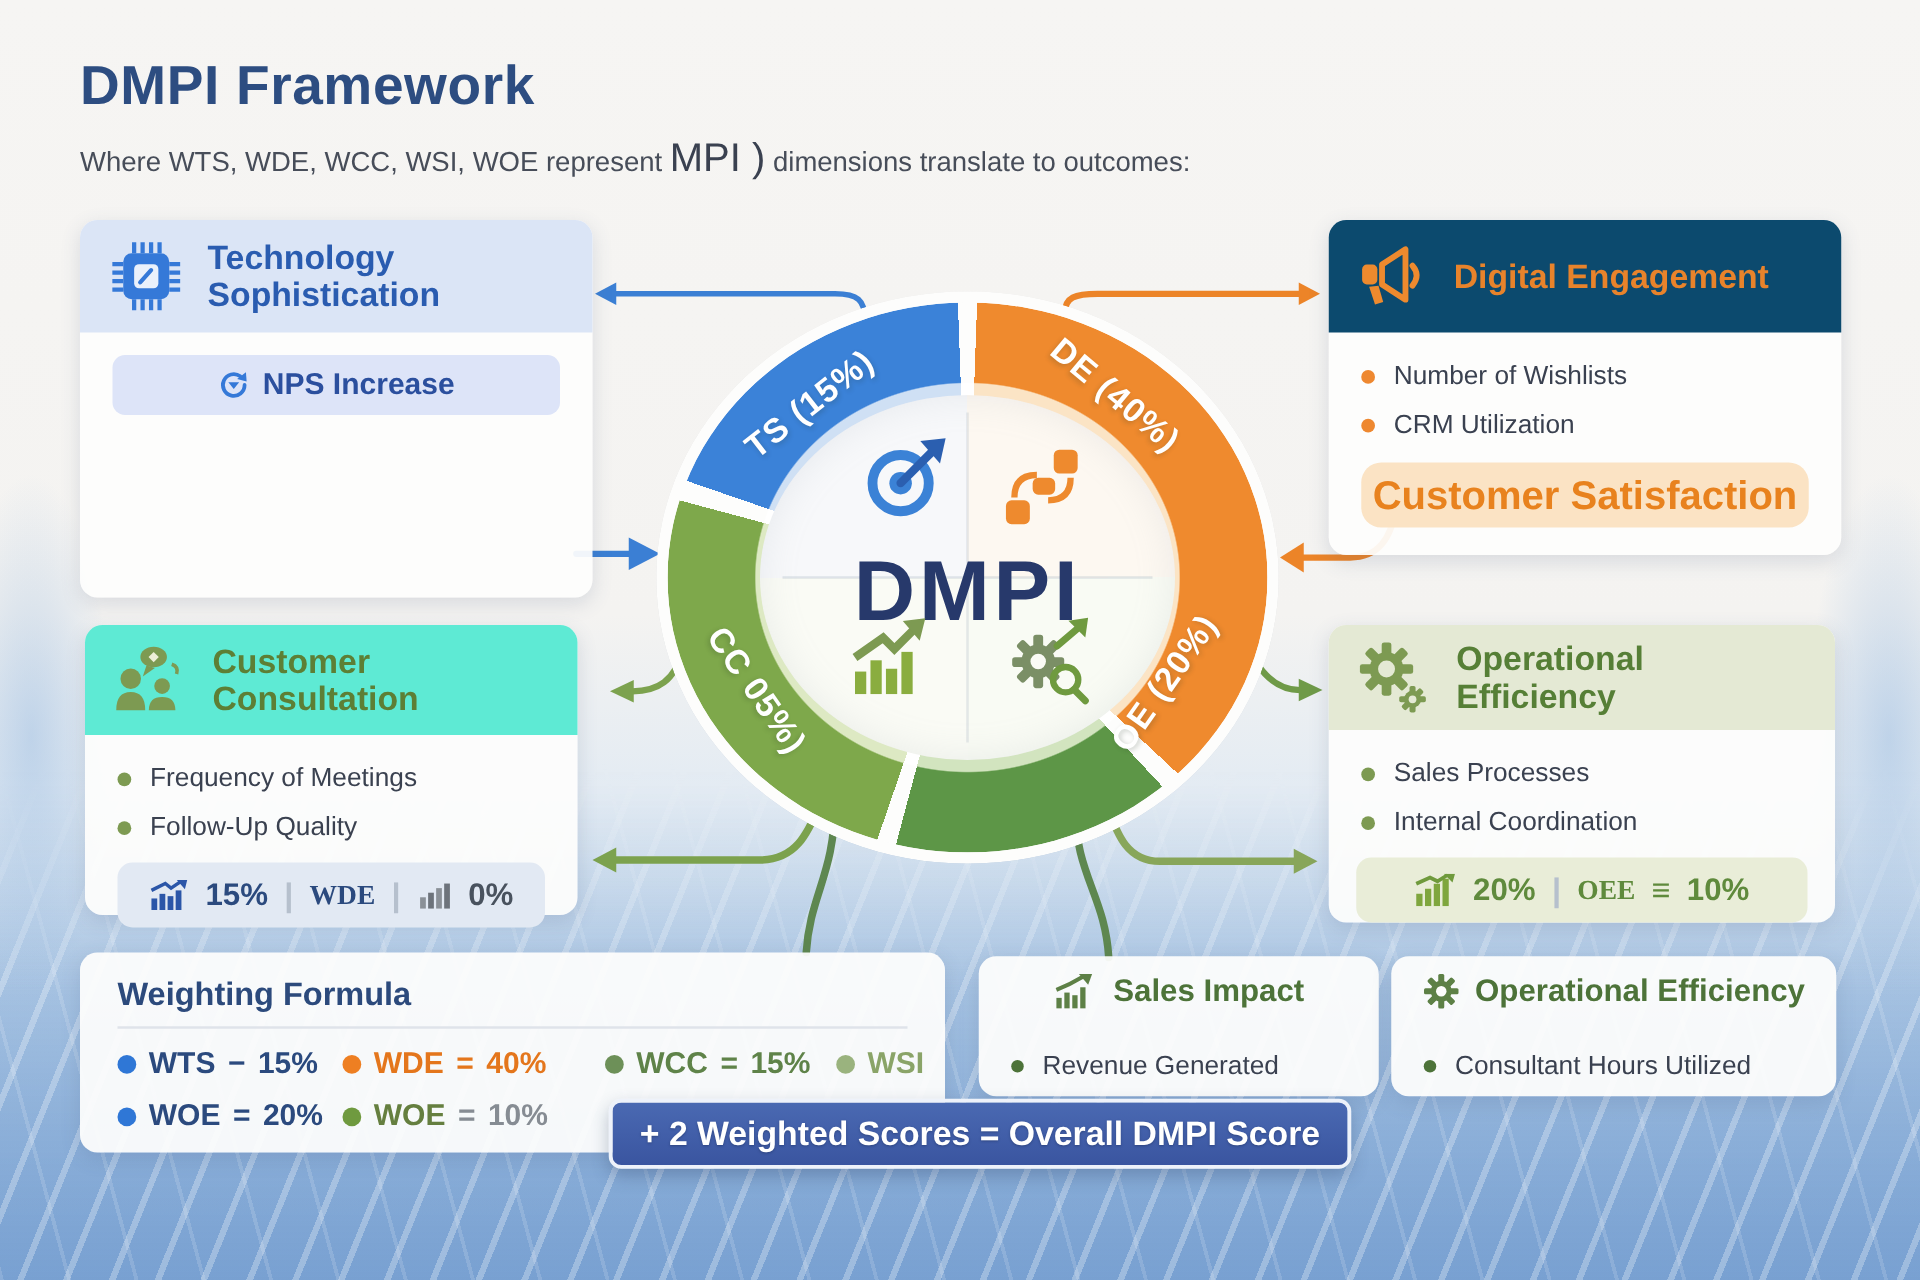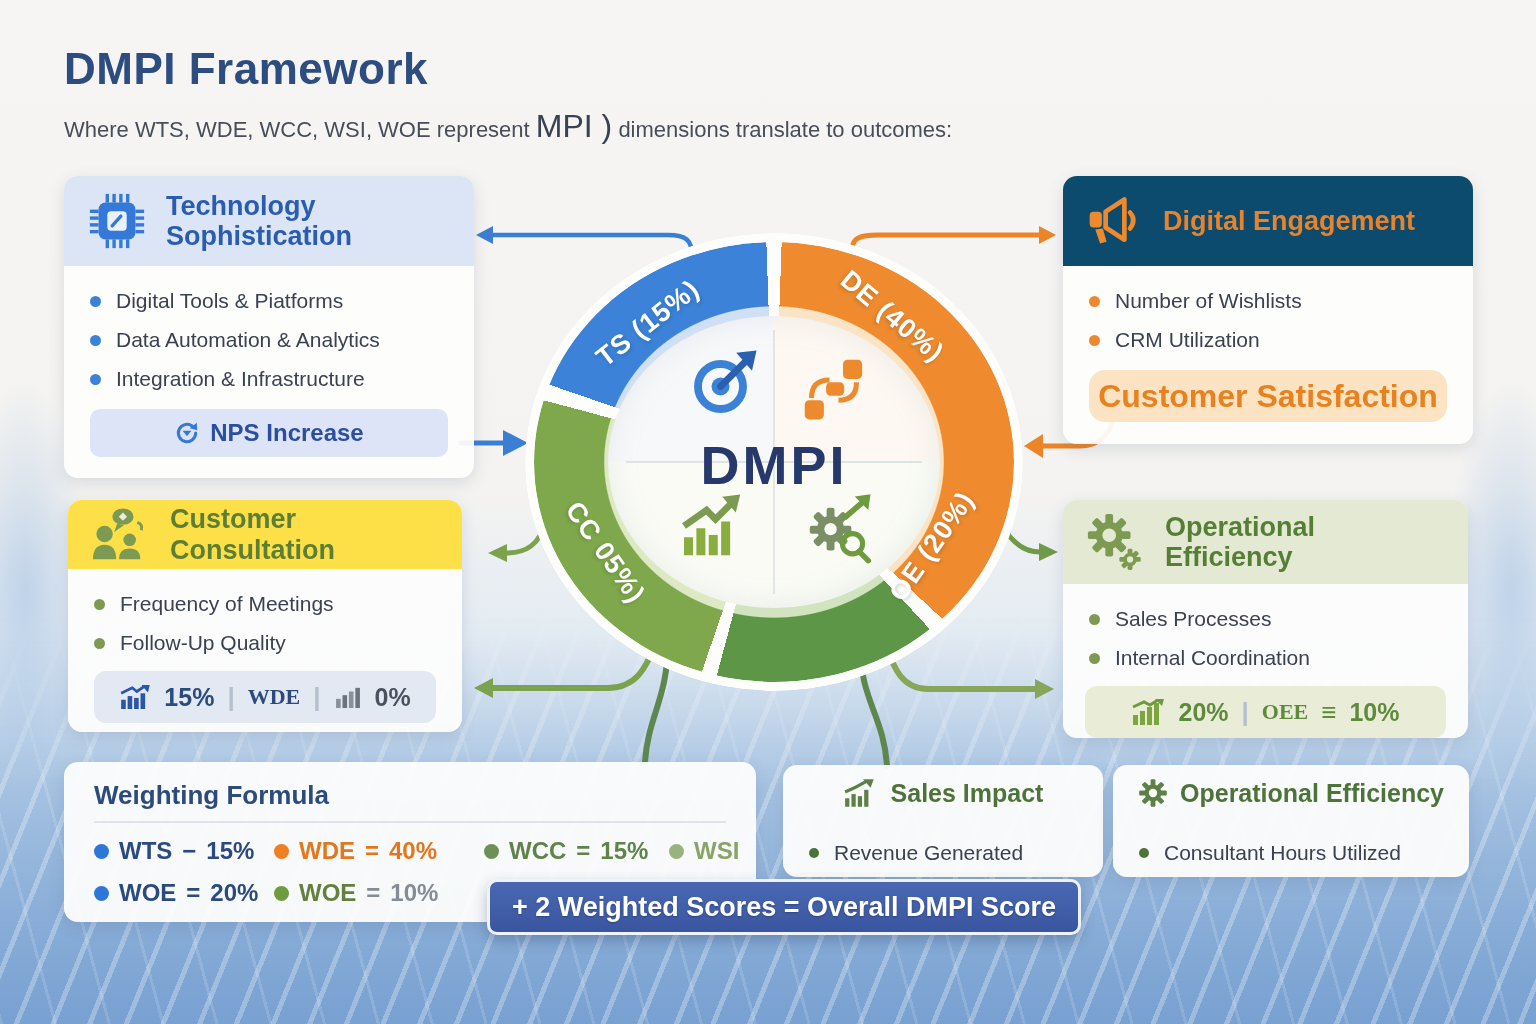--- a/index.html
+++ b/index.html
@@ -37,21 +37,21 @@
   #card-tech .dot{background:#3b82d6;}
   #card-tech .pill{background:#dde4f8;color:#2b4f9e;font-size:24px;}
 
   #card-digital{left:1063px;top:176px;width:410px;height:268px;}
   #card-digital .card-head{background:#0c4a6e;height:90px;}
   #card-digital .card-title{color:#e8832b;}
   #card-digital .dot{background:#ee8830;}
   #card-digital .pill{background:#fbe3c4;color:#e8821e;font-size:32px;border-radius:16px;height:52px;}
 
   #card-consult{left:68px;top:500px;width:394px;height:232px;}
-  #card-consult .card-head{background:#fde047;height:69px;}
+  #card-consult .card-head{background:#5eead4;height:88px;}
   #card-consult .card-title{color:#5d7f35;}
   #card-consult .dot{background:#7d9a52;}
   .stats{margin:16px 26px 0;border-radius:12px;height:52px;display:flex;align-items:center;justify-content:center;gap:13px;}
   #card-consult .stats{background:#e2e9f3;}
   .stat-num{font-weight:bold;font-size:25px;}
   .stat-sep{color:#b6c0cd;font-size:26px;font-weight:bold;}
   .stat-serif{font-family:"Liberation Serif",serif;font-weight:bold;font-size:22px;}
   #card-consult .n1,#card-consult .stat-serif{color:#2b4a7e;}
   #card-consult .n2{color:#49525e;}
 
@@ -113,21 +113,21 @@
     background:conic-gradient(from 0deg,#fdf8f1 0deg 90deg,#f9fbf4 90deg 180deg,#fafbf5 180deg 270deg,#f7f8fa 270deg 360deg);
     box-shadow:inset 0 0 30px rgba(160,170,185,.18);}
   .cross-h{position:absolute;left:92px;right:92px;top:219px;height:2px;background:rgba(175,185,198,.35);}
   .cross-v{position:absolute;top:88px;bottom:88px;left:239px;width:2px;background:rgba(175,185,198,.3);}
   .seg-label{position:absolute;width:170px;text-align:center;color:#fff;font-weight:bold;font-size:27px;
     text-shadow:0 2px 4px rgba(30,50,30,.22);letter-spacing:1px;}
   #seg-ts{left:29px;top:66px;transform:rotate(-38deg);}
   #seg-de{left:273px;top:59px;transform:rotate(40deg);}
   #seg-cc{left:-14px;top:295px;transform:rotate(55deg);}
   #seg-oe{left:313px;top:289px;transform:rotate(-55deg);}
-  .hub-label{position:absolute;left:0;right:0;top:192px;text-align:center;font-size:54px;font-weight:800;color:#27396b;letter-spacing:3px;}
+  .hub-label{position:absolute;left:0;right:0;top:192px;text-align:center;font-size:68px;font-weight:800;color:#27396b;letter-spacing:3px;}
   .q-icon{position:absolute;width:72px;height:72px;}
   #qi-target{left:155px;top:104px;}
   #qi-flow{left:264px;top:111px;}
   #qi-bars{left:141px;top:248px;}
   #qi-gear{left:269px;top:250px;}
   .hicon{flex:0 0 auto;}
 </style>
 </head>
 <body>
 
@@ -233,34 +233,20 @@
           <line x1="51" y1="29" x2="60" y2="29"></line>
           <line x1="51" y1="36" x2="60" y2="36"></line>
           <line x1="51" y1="43" x2="60" y2="43"></line>
       </g>
       <rect x="13" y="13" width="38" height="38" rx="7" fill="#3579d8"></rect>
       <rect x="22" y="22" width="20" height="20" rx="4" fill="#eaf1fb"></rect>
       <line x1="27" y1="37" x2="36" y2="27" stroke="#3579d8" stroke-width="3.5" stroke-linecap="round"></line>
     </svg>
     <div class="card-title">Technology Sophistication</div>
   </div>
-  <div class="bullets">
-    <div class="bullet">
-        <span class="dot"></span>
-        <span>Digital Tools &amp; Piatforms</span>
-      </div>
-    <div class="bullet">
-        <span class="dot"></span>
-        <span>Data Automation &amp; Analytics</span>
-      </div>
-    <div class="bullet">
-        <span class="dot"></span>
-        <span>Integration &amp; Infrastructure</span>
-      </div>
-  </div>
   <div class="pill">
     <svg width="26" height="26" viewBox="0 0 24 24">
       <path d="M20 12 a8 8 0 1 1 -3.2 -6.4" fill="none" stroke="#3579d8" stroke-width="2.8" stroke-linecap="round"></path>
       <polygon points="21,2.5 21.5,9.5 14.5,7.5" fill="#3579d8"></polygon>
       <polygon points="8,10 16,10 12,15" fill="#3579d8"></polygon>
     </svg>
     <span>NPS Increase</span>
   </div>
 </div>
 

